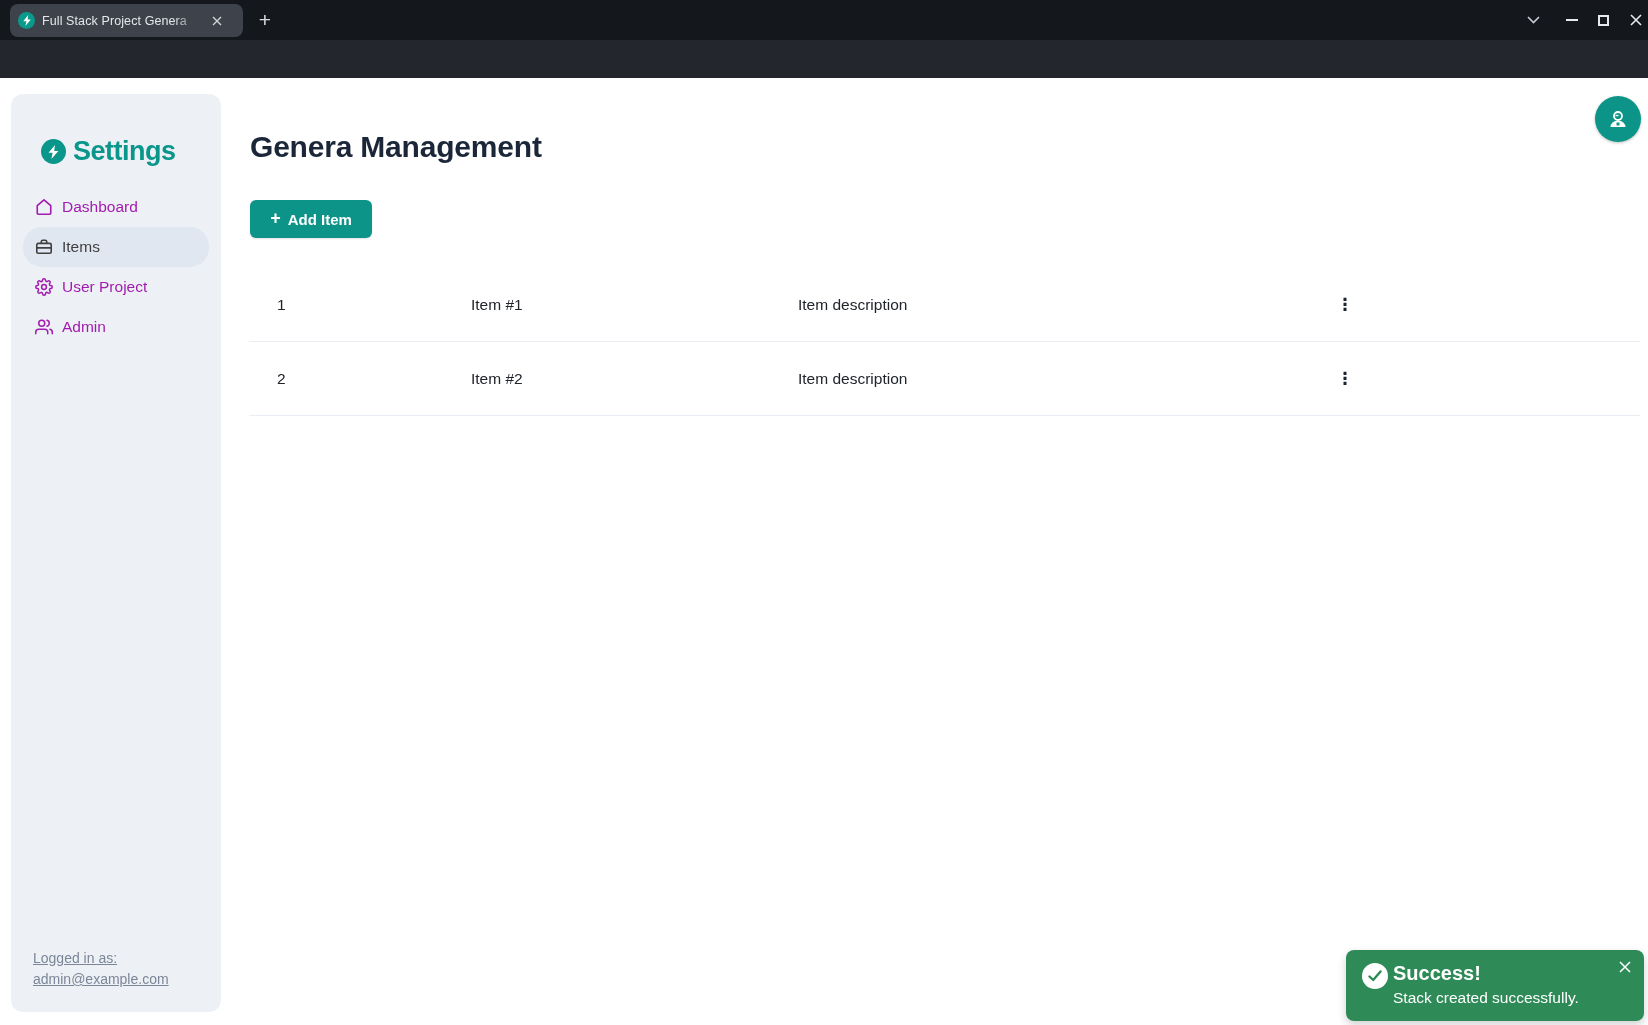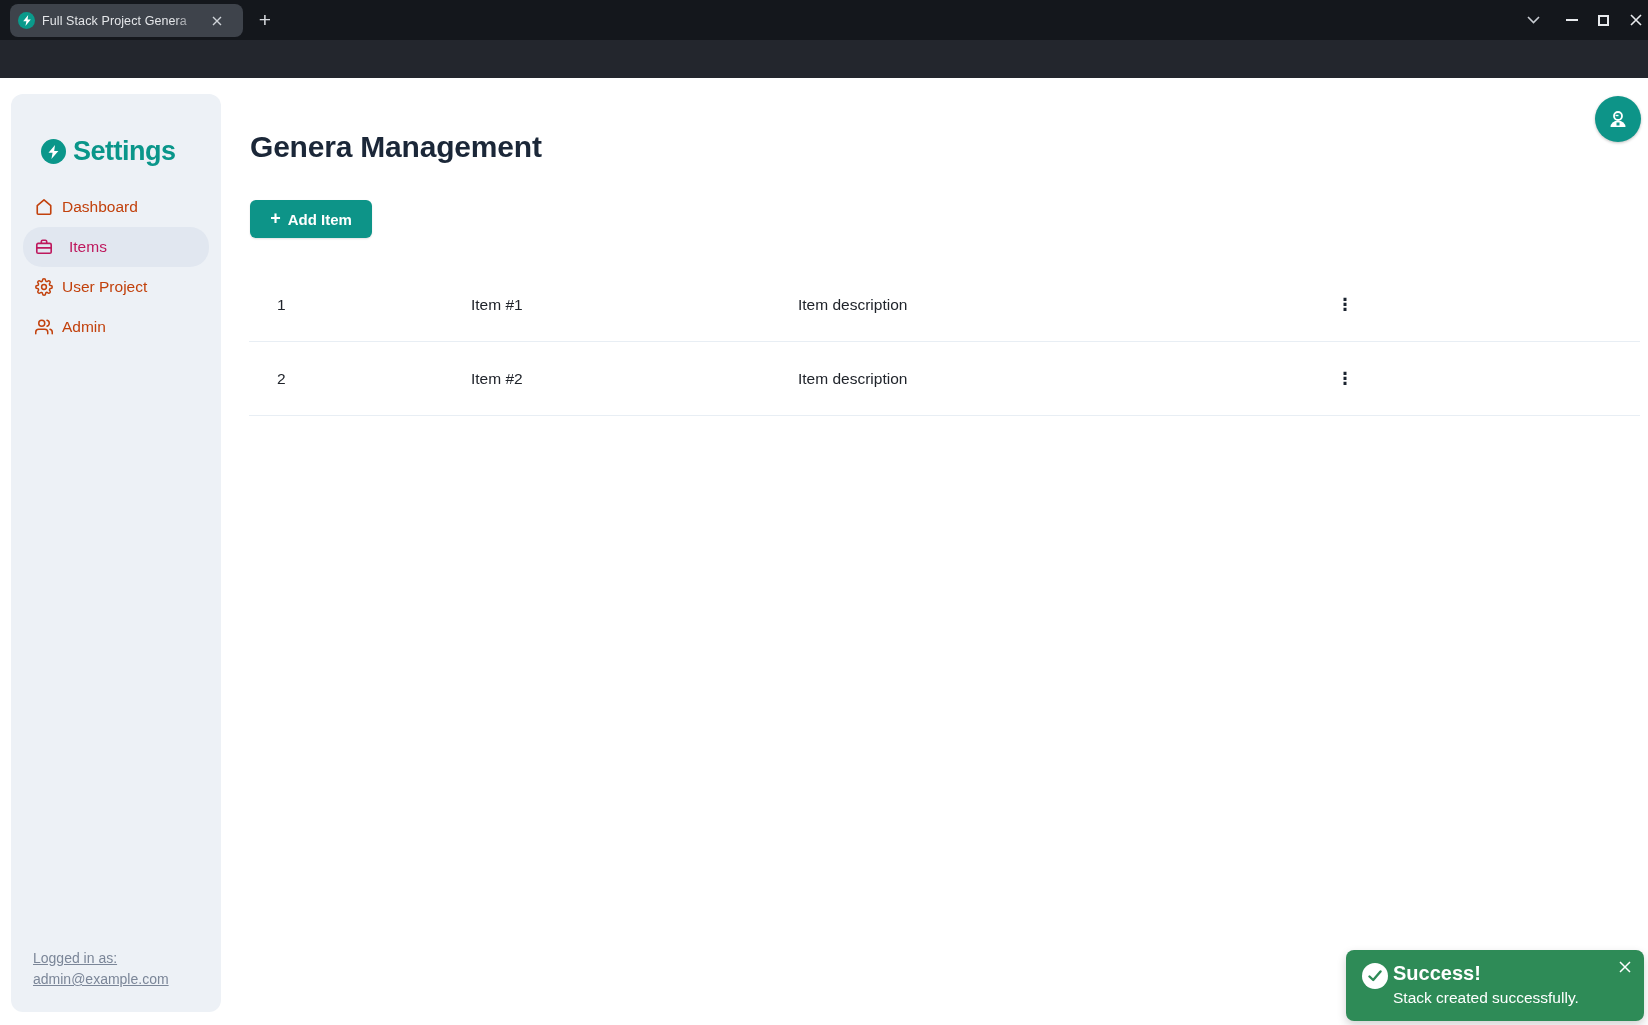--- a/index.html
+++ b/index.html
@@ -56,23 +56,23 @@
   .sidebar {
     position:absolute; left:11px; top:16px; width:210px; height:918px;
     background:#edf1f6; border-radius:12px;
   }
   .logo-row { display:flex; align-items:center; margin:42px 0 0 30px; cursor:pointer; }
   .logo-circle { width:25px; height:25px; border-radius:50%; background:#0a968a; display:flex; align-items:center; justify-content:center; }
   .logo-text { margin-left:7px; color:#0a968a; font-size:27px; font-weight:bold; letter-spacing:-0.5px; }
   .nav { margin-top:20px; }
   .nav-item {
     margin:0 12px; height:40px; border-radius:19px; display:flex; align-items:center;
-    padding-left:11px; cursor:pointer; color:#c2410c; font-size:15.5px;
-  }
-  .nav-item.active { background:#e1e7f0; color:#be185d;gap:7px; }
+    padding-left:11px; cursor:pointer; color:#a21caf; font-size:15.5px;
+  }
+  .nav-item.active { background:#e1e7f0; color:#404040; }
   .nav-icon { width:19px; height:19px; display:flex; align-items:center; justify-content:center; }
   .nav-label { margin-left:9px; }
   .sidebar-footer { position:absolute; left:22px; bottom:22px; color:#7b8698; font-size:14px; line-height:21px;text-decoration:underline; }
 
   .page-title { position:absolute; left:250px; top:52px; font-size:30px; font-weight:800; color:#1b2738; letter-spacing:-0.2px; }
   .add-btn {
     position:absolute; left:250px; top:122px; width:122px; height:38px;
     background:#0d9488; color:#ffffff; border:none; border-radius:6px;
     font-size:15px; font-weight:bold; font-family:"Liberation Sans", sans-serif;
     display:flex; align-items:center; justify-content:center; gap:7px; cursor:pointer;

